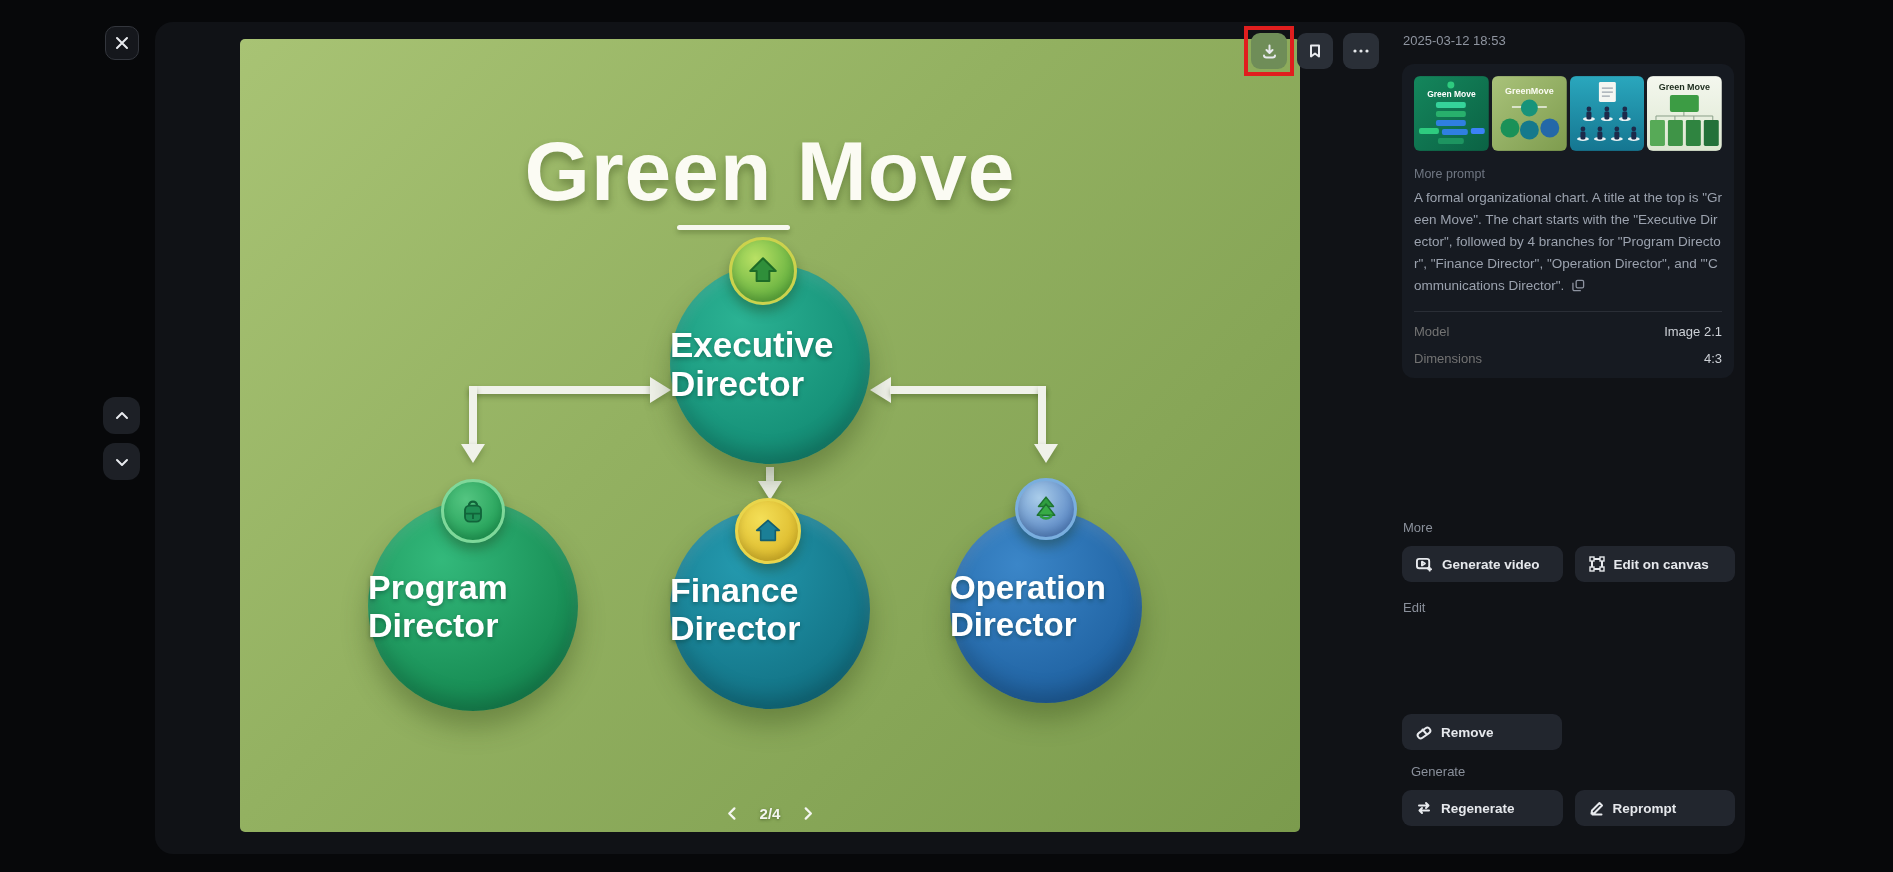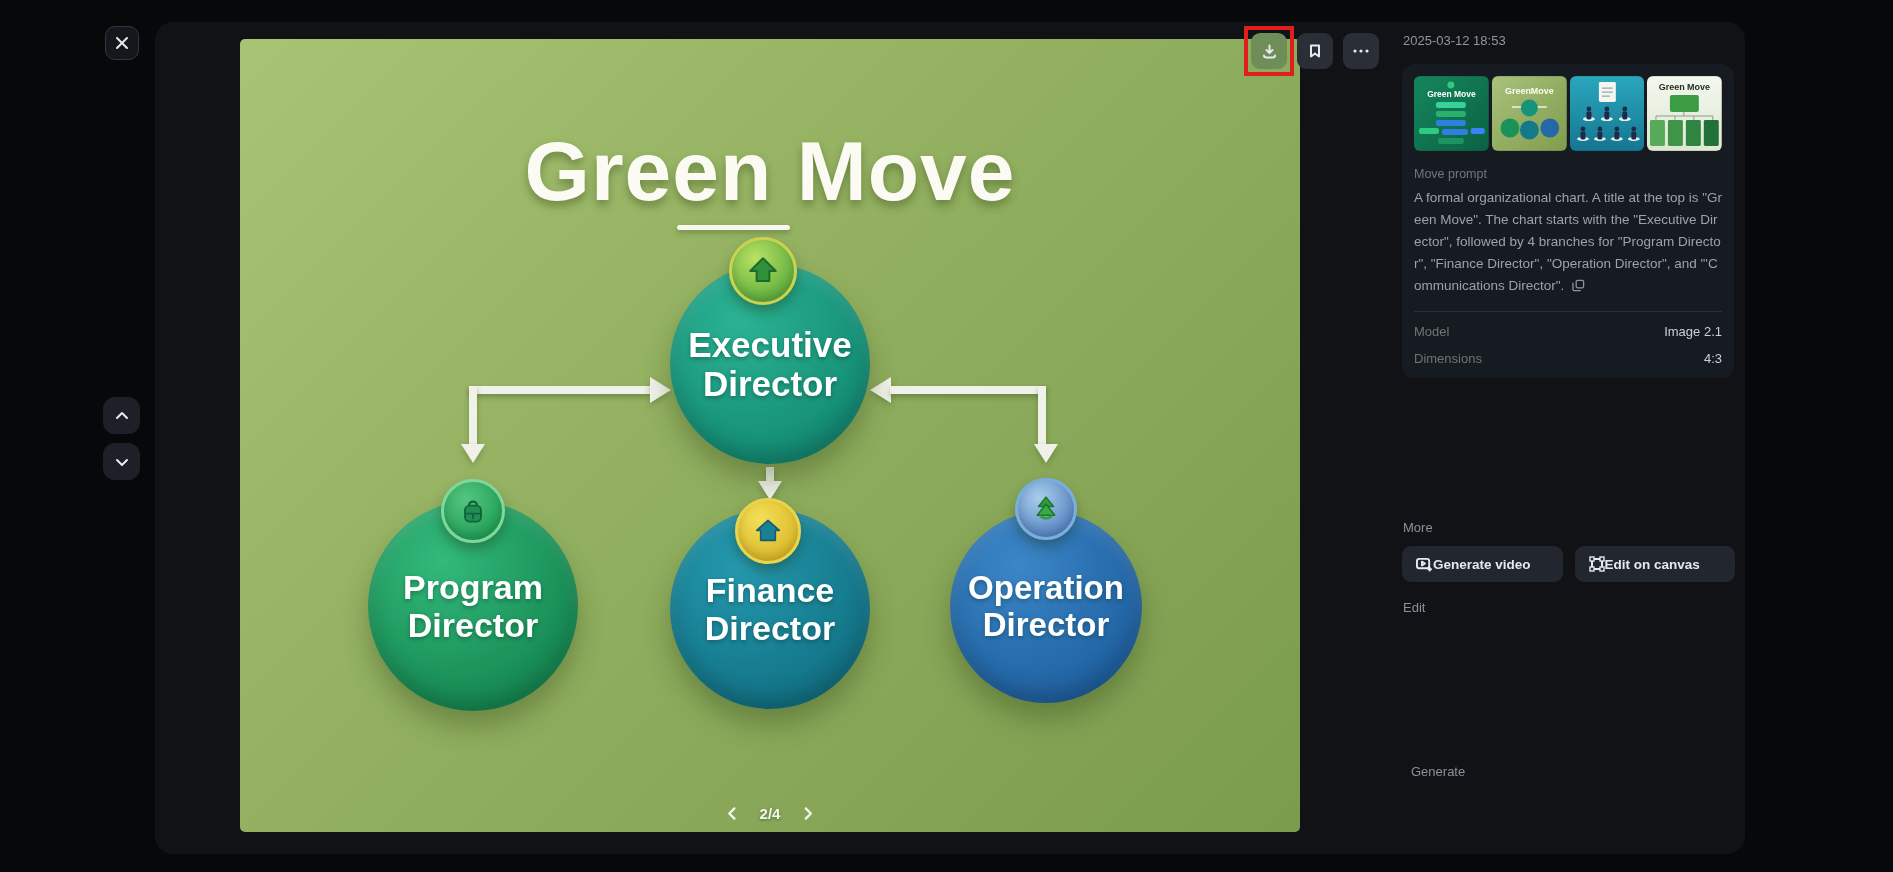--- a/index.html
+++ b/index.html
@@ -23,21 +23,21 @@
   .image-viewer { position:absolute; left:240px; top:39px; width:1060px; height:793px;
                   border-radius:5px; overflow:hidden;
                   background:linear-gradient(135deg,#a8c374 0%,#93b161 42%,#7b9b4d 100%); }
   .img-title { position:absolute; left:0; right:0; top:84px; text-align:center;
                font-size:84px; font-weight:600; color:#fbfbf3; letter-spacing:1px;
                text-shadow:0 5px 9px rgba(55,75,25,.45); }
   .img-underline { position:absolute; left:437px; top:186px; width:113px; height:5px;
                    background:#f6f7ef; border-radius:3px; box-shadow:0 3px 5px rgba(55,75,25,.35); }
 
   .org-circle { position:absolute; border-radius:50%; display:flex; flex-direction:column;
-                align-items:center; justify-content:center; color:#fff; font-weight:700;
+                align-items:flex-start; justify-content:center; color:#fff; font-weight:700;
                 text-align:center; line-height:1.12;
                 box-shadow:0 16px 26px rgba(45,65,20,.35), inset 0 -10px 20px rgba(0,0,0,.18), inset 0 8px 14px rgba(255,255,255,.12);
                 text-shadow:0 2px 4px rgba(0,45,35,.4); }
   .circle-exec      { left:430px; top:225px; width:200px; height:200px; font-size:35px;
                       background:radial-gradient(circle at 35% 28%,#2bb293,#17937a 62%,#0e7361 100%); }
   .circle-program   { left:128px; top:462px; width:210px; height:210px; font-size:34px;
                       background:radial-gradient(circle at 35% 28%,#33b97b,#1a9158 62%,#0f7344 100%); }
   .circle-finance   { left:430px; top:470px; width:200px; height:200px; font-size:34px;
                       background:radial-gradient(circle at 35% 28%,#2499ae,#15798c 62%,#0c5f6f 100%); }
   .circle-operation { left:710px; top:472px; width:192px; height:192px; font-size:33px;
@@ -87,21 +87,21 @@
   .card-divider { margin-top:12px; border:none; border-top:1px solid #2a2e36; }
   .kv-row { display:flex; justify-content:space-between; margin-top:12px; font-size:13px; }
   .kv-key { color:#737373; } .kv-val { color:#ccd0d6; }
 
   .section-label { position:absolute; left:1403px; font-size:13px; color:#8a909b; }
   .lbl-more { top:520px; } .lbl-edit { top:600px; } .lbl-generate { top:764px;margin-left:8px; }
   .action-row { position:absolute; left:1402px; width:333px; display:flex; gap:12px; }
   .row-more { top:546px; } .row-edit1 { top:622px; } .row-edit2 { top:668px; }
   .row-edit3 { top:714px; } .row-generate { top:790px; }
   .act-btn { flex:1; height:36px; background:#22262e; border:none; border-radius:9px;
-             display:flex; align-items:center; justify-content:flex-start; padding:0 14px;
+             display:flex; align-items:center; justify-content:flex-start; gap:9px; padding:0 14px;
              color:#e6e8ec; font-size:13.5px; font-weight:600; cursor:pointer;
              font-family:"Liberation Sans","DejaVu Sans",sans-serif; }
   .act-btn svg { flex:none; }
   .hd-glyph { font-size:11px; font-weight:700; letter-spacing:.5px; color:#e6e8ec; }
   .half-row .act-btn { flex:none; width:160px; }
 </style>
 </head>
 <body>
 
 <div class="stage">
@@ -307,21 +307,21 @@
           <rect x="23" y="19" width="29" height="17" rx="2" fill="#3c9c44"></rect>
           <path d="M37 36 V40 M9 40 H66 M9 40 V44 M28 40 V44 M47 40 V44 M66 40 V44" stroke="#8aa08a" stroke-width="1"></path>
           <rect x="3" y="44" width="15" height="26" rx="1.5" fill="#57aa57"></rect>
           <rect x="21" y="44" width="15" height="26" rx="1.5" fill="#3f9447"></rect>
           <rect x="39" y="44" width="15" height="26" rx="1.5" fill="#2f8440"></rect>
           <rect x="57" y="44" width="15" height="26" rx="1.5" fill="#23713a"></rect>
         </svg>
       </button>
     </div>
 
-    <div class="prompt-label">Move prompt</div>
+    <div class="prompt-label">More prompt</div>
     <div class="prompt-text">
       <span>A formal organizational chart. A title at the top is "Green Move". The chart starts with the "Executive Director", followed by 4 branches for "Program Director", "Finance Director", "Operation Director", and "'Communications Director".</span>
       <span class="copy-icon">
         <svg width="13" height="13" viewBox="0 0 14 14">
             <rect x="4.5" y="1.5" width="8" height="8" rx="1.5" fill="none" stroke="#8d93a0" stroke-width="1.4"></rect>
             <path d="M9.5 12.5 h-7 a1.5 1.5 0 0 1 -1.5 -1.5 v-7" fill="none" stroke="#8d93a0" stroke-width="1.4"></path>
           </svg>
       </span>
     </div>
     <hr class="card-divider">
@@ -350,16 +350,39 @@
           <rect x="1" y="1" width="4" height="4" fill="#22262e" stroke="#e6e8ec" stroke-width="1.4"></rect>
           <rect x="11" y="1" width="4" height="4" fill="#22262e" stroke="#e6e8ec" stroke-width="1.4"></rect>
           <rect x="1" y="11" width="4" height="4" fill="#22262e" stroke="#e6e8ec" stroke-width="1.4"></rect>
           <rect x="11" y="11" width="4" height="4" fill="#22262e" stroke="#e6e8ec" stroke-width="1.4"></rect>
         </svg>
       <span>Edit on canvas</span>
     </button>
   </div>
 
   <div class="section-label lbl-edit">Edit</div>
+  <div class="action-row row-edit3 half-row">
+    <button class="act-btn">
+      <svg width="16" height="16" viewBox="0 0 16 16">
+          <rect x="1" y="6" width="14" height="6" rx="3" transform="rotate(-35 8 9)" class="icon-stroke" stroke-width="1.5"></rect>
+          <path class="icon-stroke" stroke-width="1.3" d="M6.5 5.5 l3.5 4"></path>
+        </svg>
+      <span>Remove</span>
+    </button>
+  </div>
 
   <div class="section-label lbl-generate">Generate</div>
+  <div class="action-row row-generate">
+    <button class="act-btn">
+      <svg width="16" height="14" viewBox="0 0 16 14">
+          <path class="icon-stroke" stroke-width="1.6" d="M3 4.5 h9 M10 2 l2.5 2.5 L10 7 M13 9.5 h-9 M6 7 L3.5 9.5 L6 12"></path>
+        </svg>
+      <span>Regenerate</span>
+    </button>
+    <button class="act-btn">
+      <svg width="15" height="15" viewBox="0 0 15 15">
+          <path class="icon-stroke" stroke-width="1.5" d="M10.5 2 L13 4.5 L5.5 12 L2.5 12.5 L3 9.5 Z M3.5 13.5 h9"></path>
+        </svg>
+      <span>Reprompt</span>
+    </button>
+  </div>
 
 </div>
 
 </body></html>

